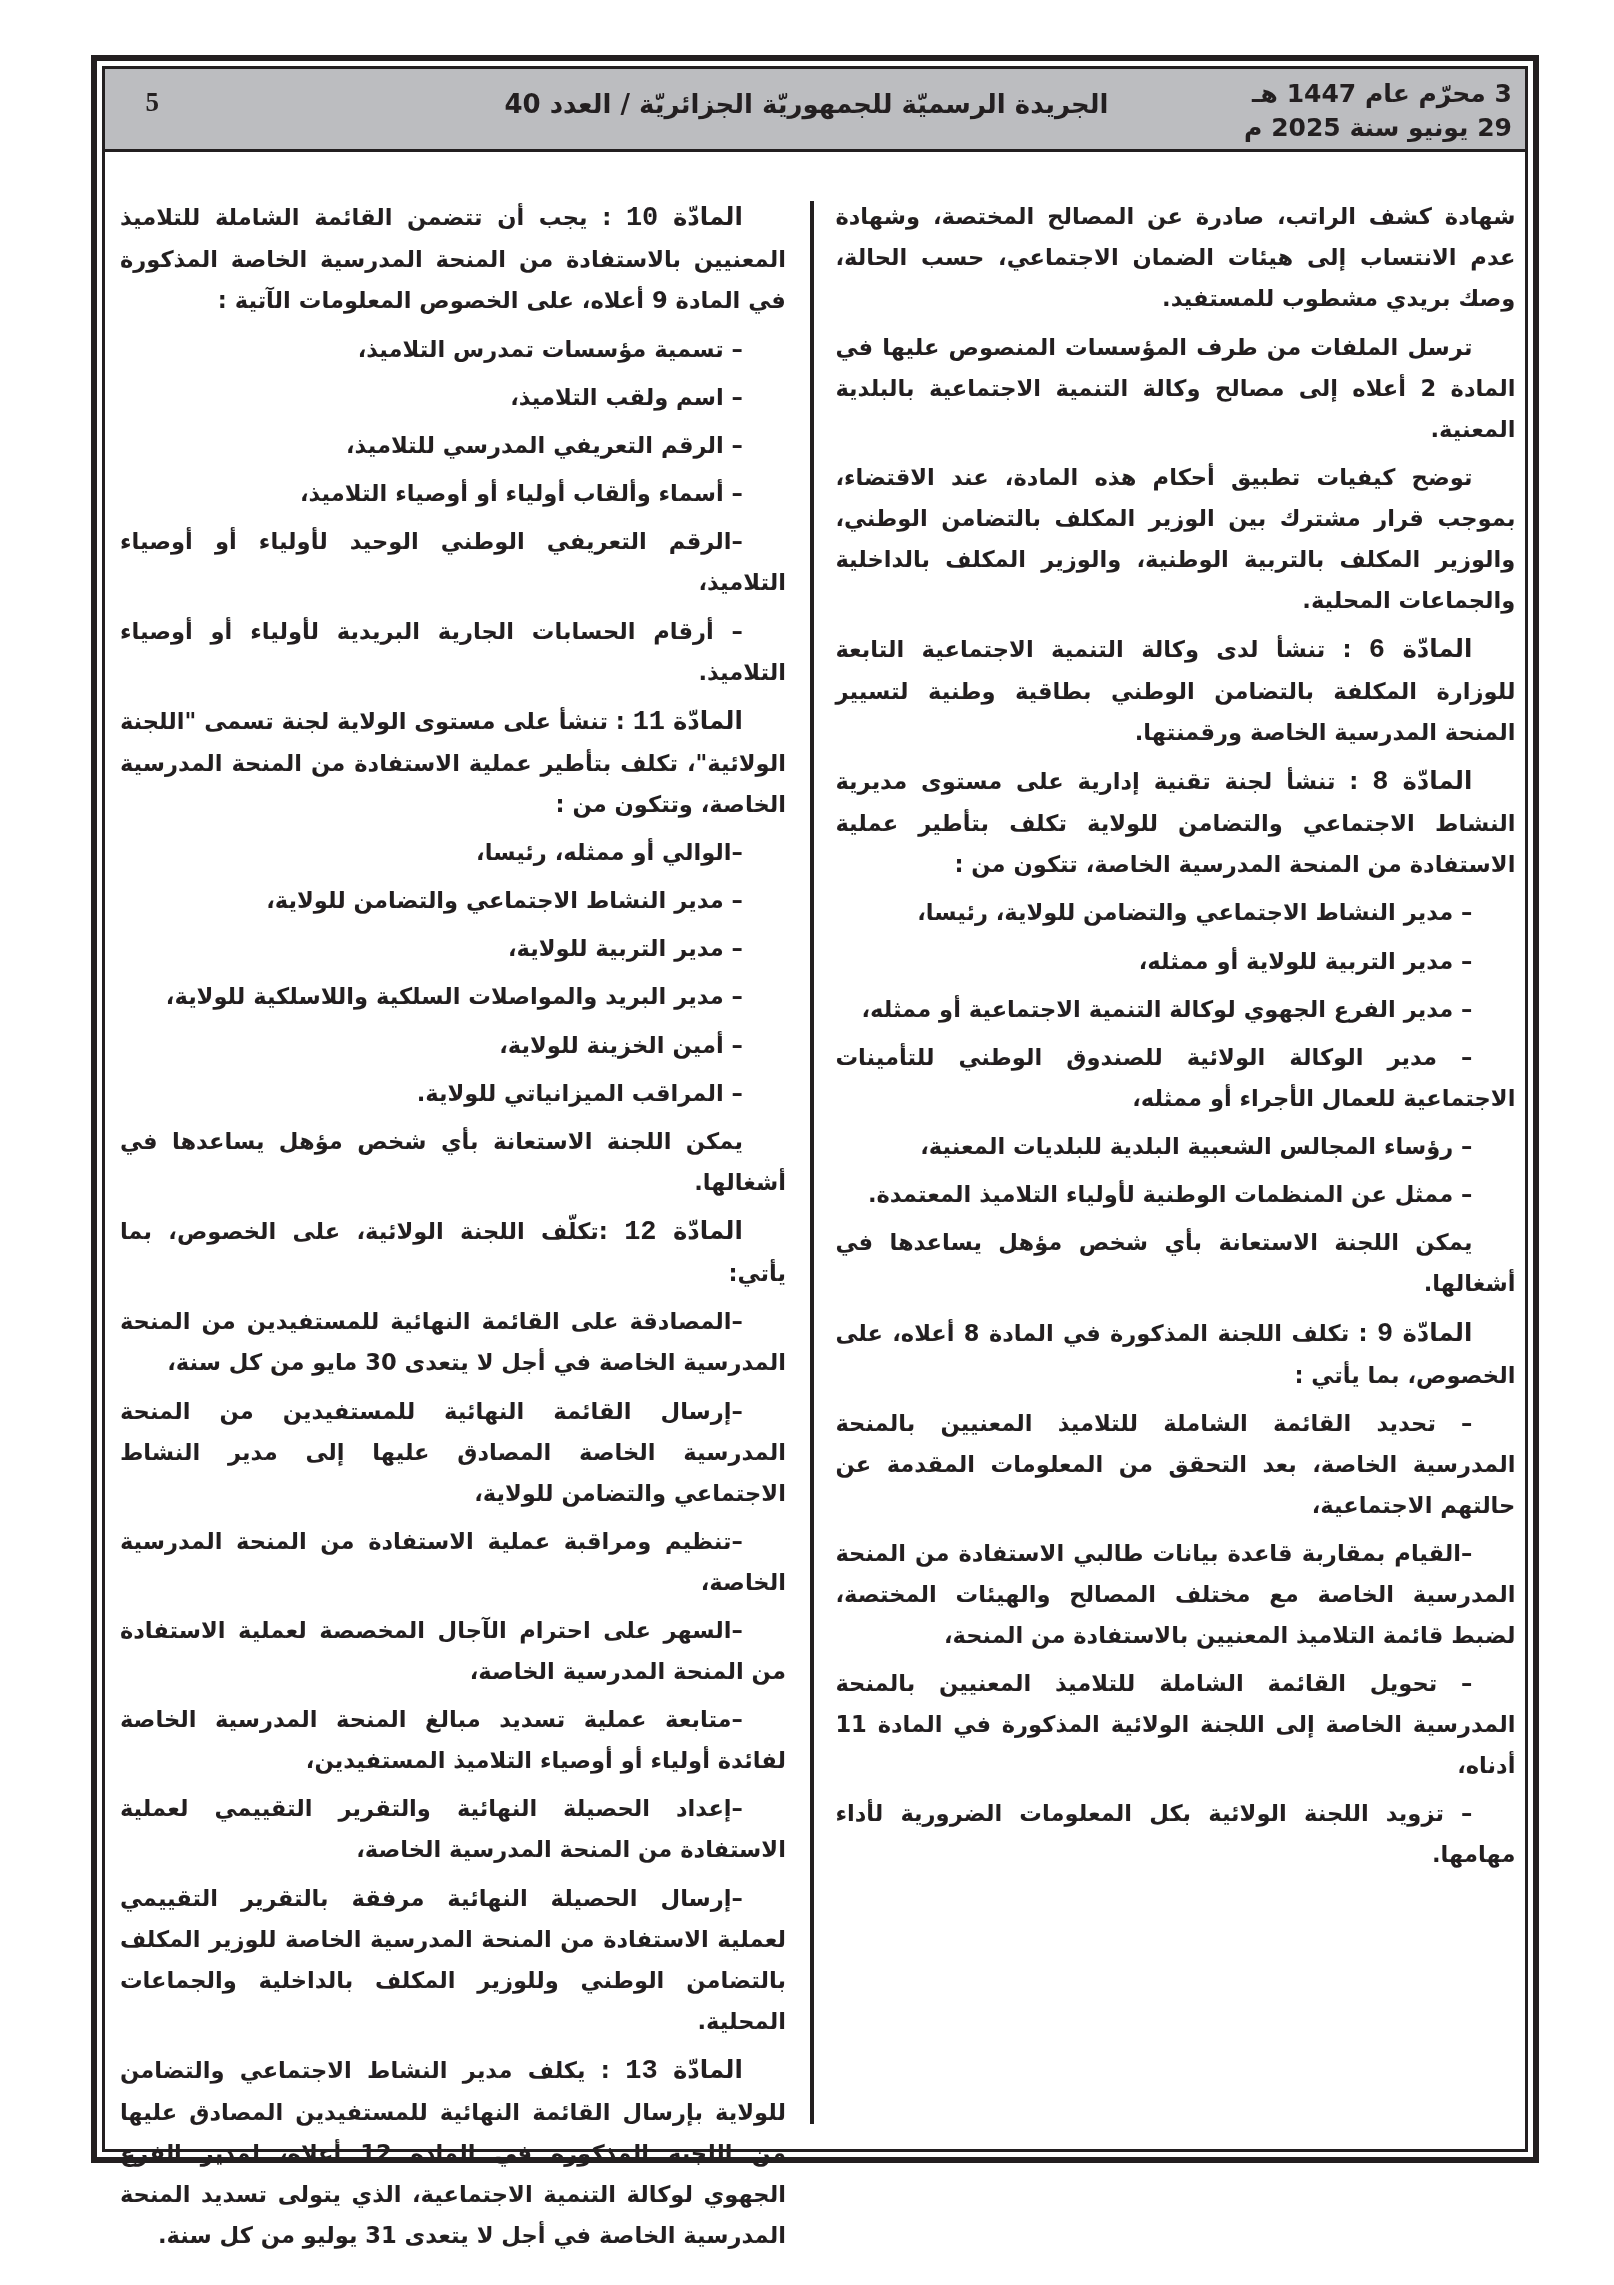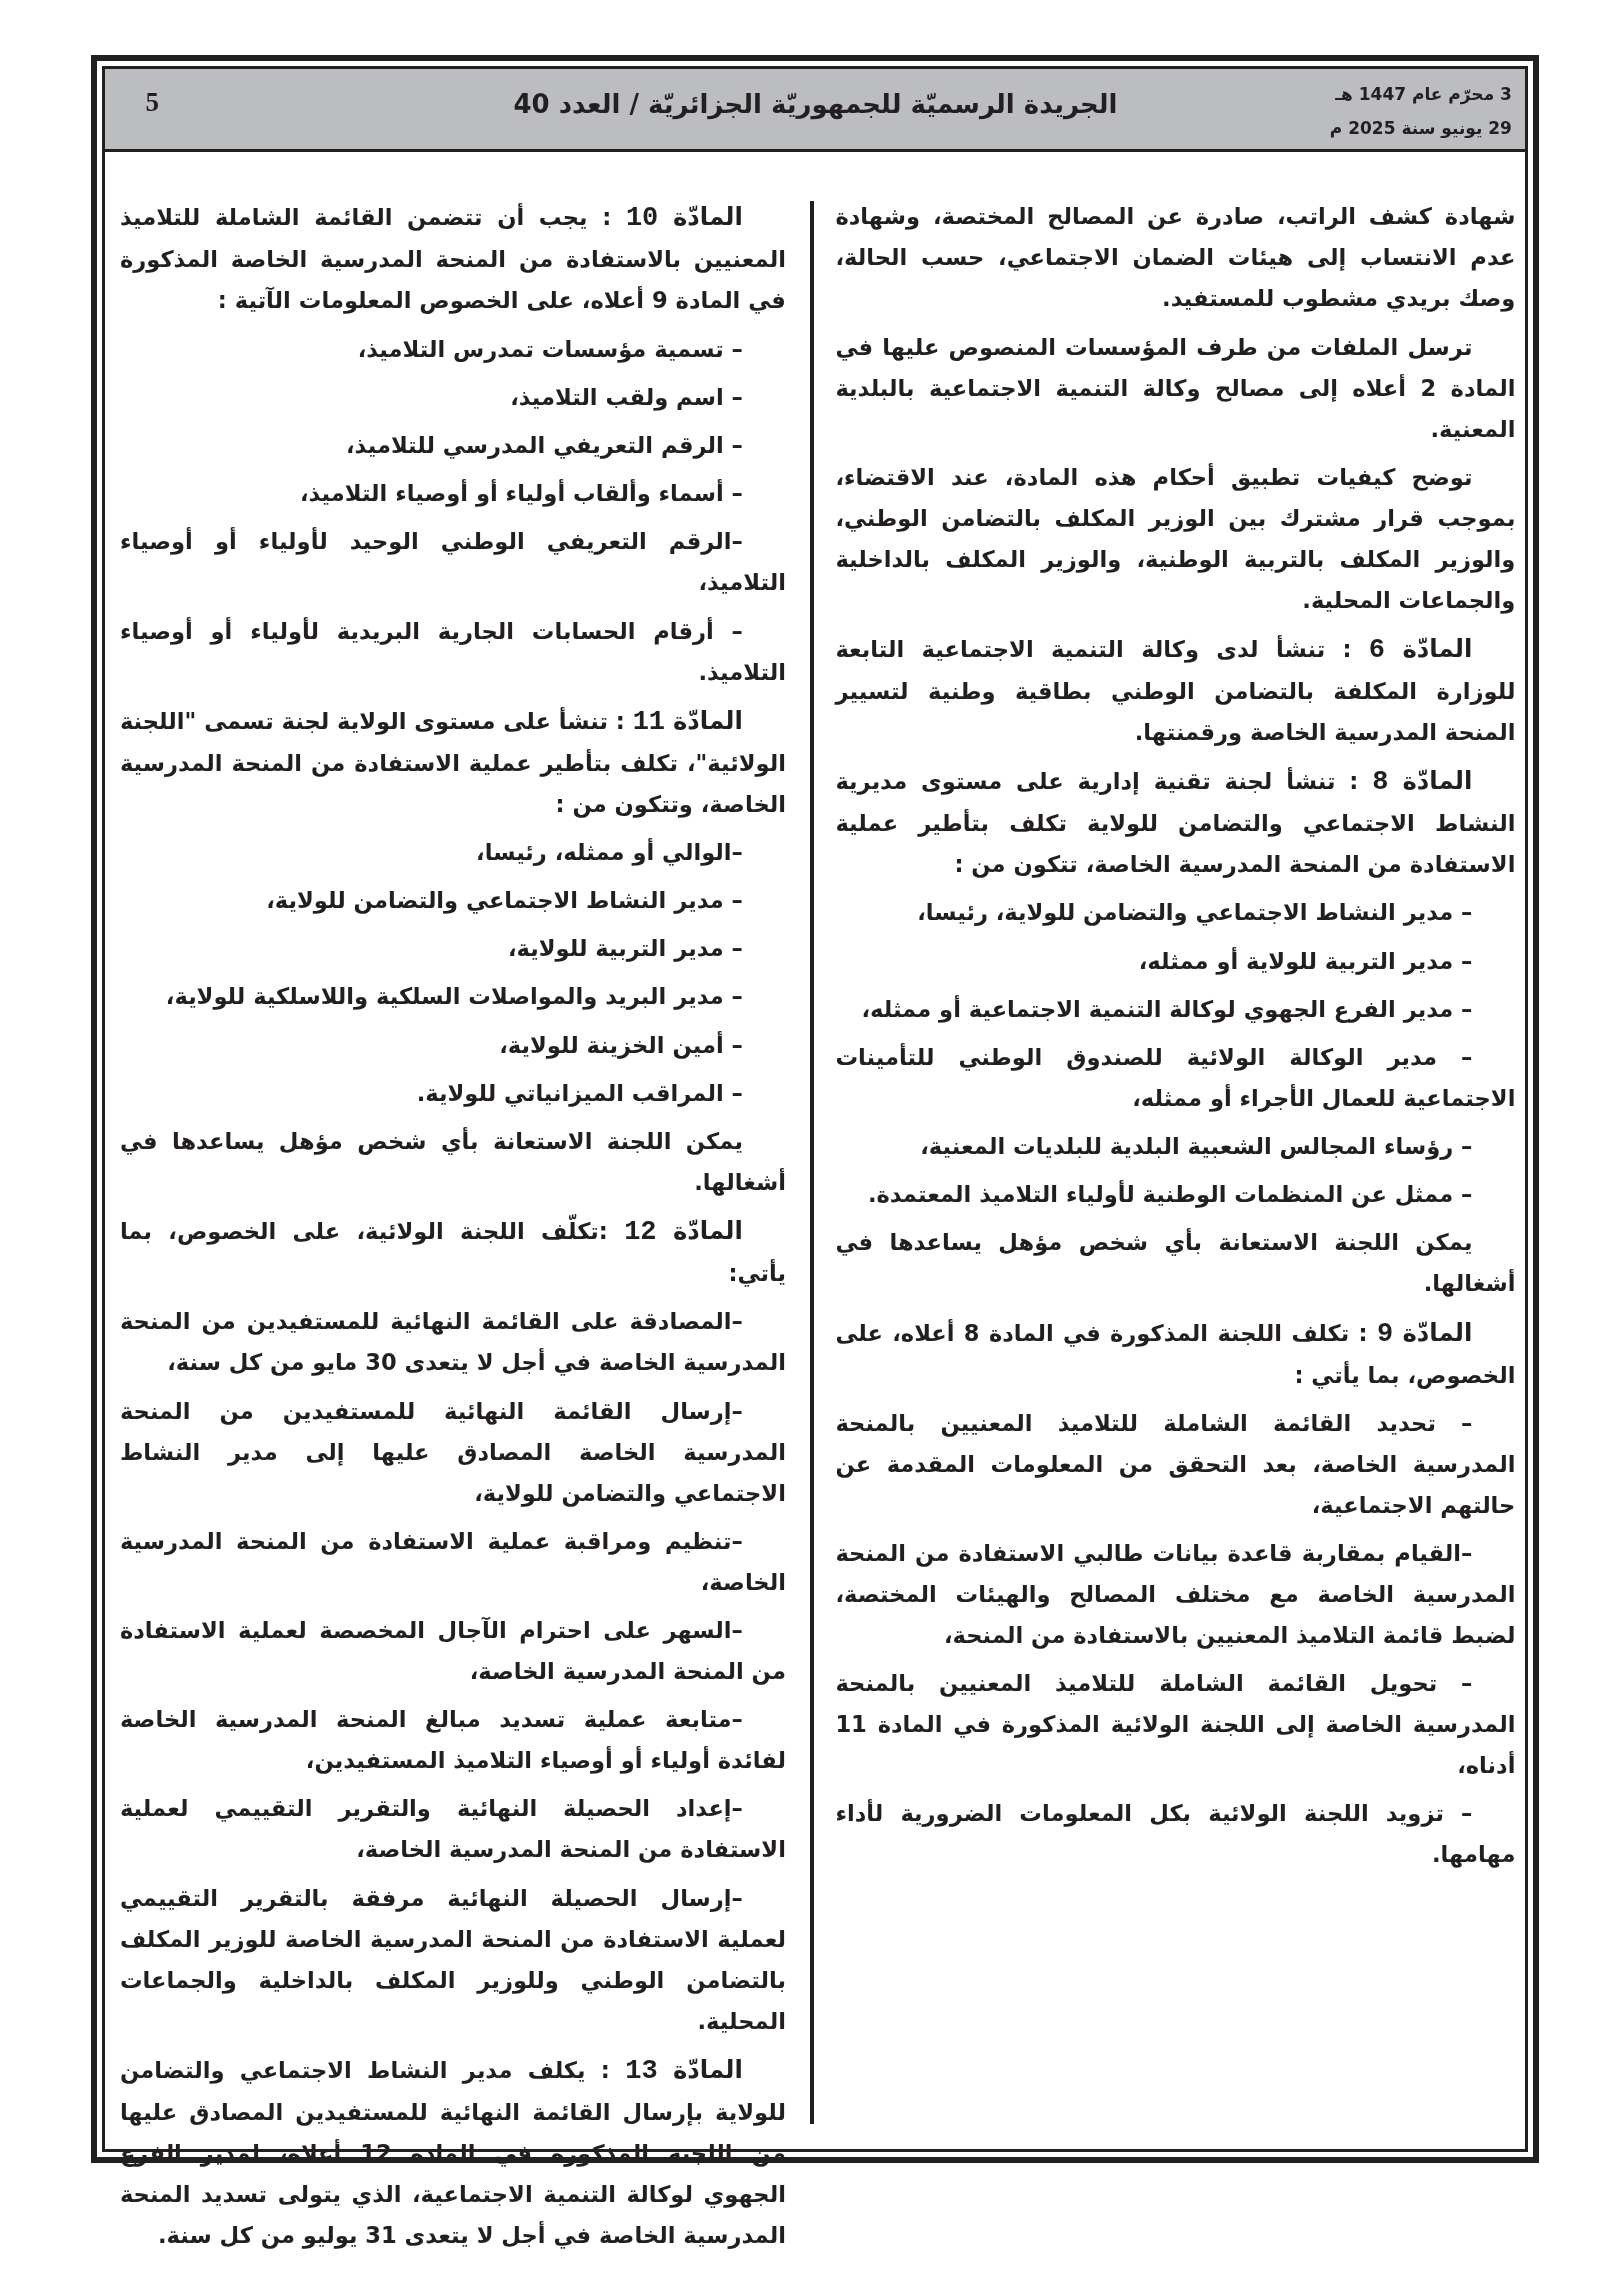--- a/index.html
+++ b/index.html
@@ -11,22 +11,22 @@
   .frame-inner {
     position: absolute; left: 5.4px; top: 5.4px; right: 5.4px; bottom: 5.4px;
     border: 3.6px solid #231f20; box-sizing: border-box;
   }
   .header {
     position: absolute; left: 0; top: 0; right: 0; height: 83px;
     background: #bcbdc0; border-bottom: 3.6px solid #231f20; box-sizing: border-box;
     font-family: "DejaVu Serif", serif; font-weight: bold; color: #231f20;
   }
   .hdr-page { position: absolute; left: 40px; top: 18px; font-size: 27px; font-family: "Liberation Serif", serif; font-weight: bold; }
-  .hdr-title { position: absolute; left: 408px; top: 20px; font-size: 26px; direction: rtl; white-space: nowrap; font-family: "DejaVu Sans", sans-serif; font-weight: bold; letter-spacing: -0.9px; }
-  .hdr-date { position: absolute; right: 12.7px; top: 7.2px; font-size: 17px; direction: rtl; text-align: right; line-height: 34px; font-family: "DejaVu Sans", sans-serif; font-weight: bold; letter-spacing: -0.9px; }
+  .hdr-title { position: absolute; left: 399px; top: 20px; font-size: 26px; direction: rtl; white-space: nowrap; font-family: "DejaVu Sans", sans-serif; font-weight: bold; letter-spacing: -0.9px; }
+  .hdr-date { position: absolute; right: 12.7px; top: 7.2px; font-size: 25px; direction: rtl; text-align: right; line-height: 34px; font-family: "DejaVu Sans", sans-serif; font-weight: bold; letter-spacing: -0.9px; }
   .divider { position: absolute; left: 705px; top: 132px; width: 3.6px; height: 1923px; background: #231f20; }
   .col {
     position: absolute; top: 127px; direction: rtl; text-align: justify;
     font-family: "DejaVu Sans", sans-serif; font-size: 22.6px; line-height: 41px; color: #231f20;
     font-weight: bold; letter-spacing: -1.1px;
   }
   .col.right { left: 730px; width: 680px; }
   .col.left { left: 14.5px; width: 666px; }
   .p { margin: 0 0 7.2px 0; text-align-last: right; }
   .p.indent { text-indent: 43px; }

